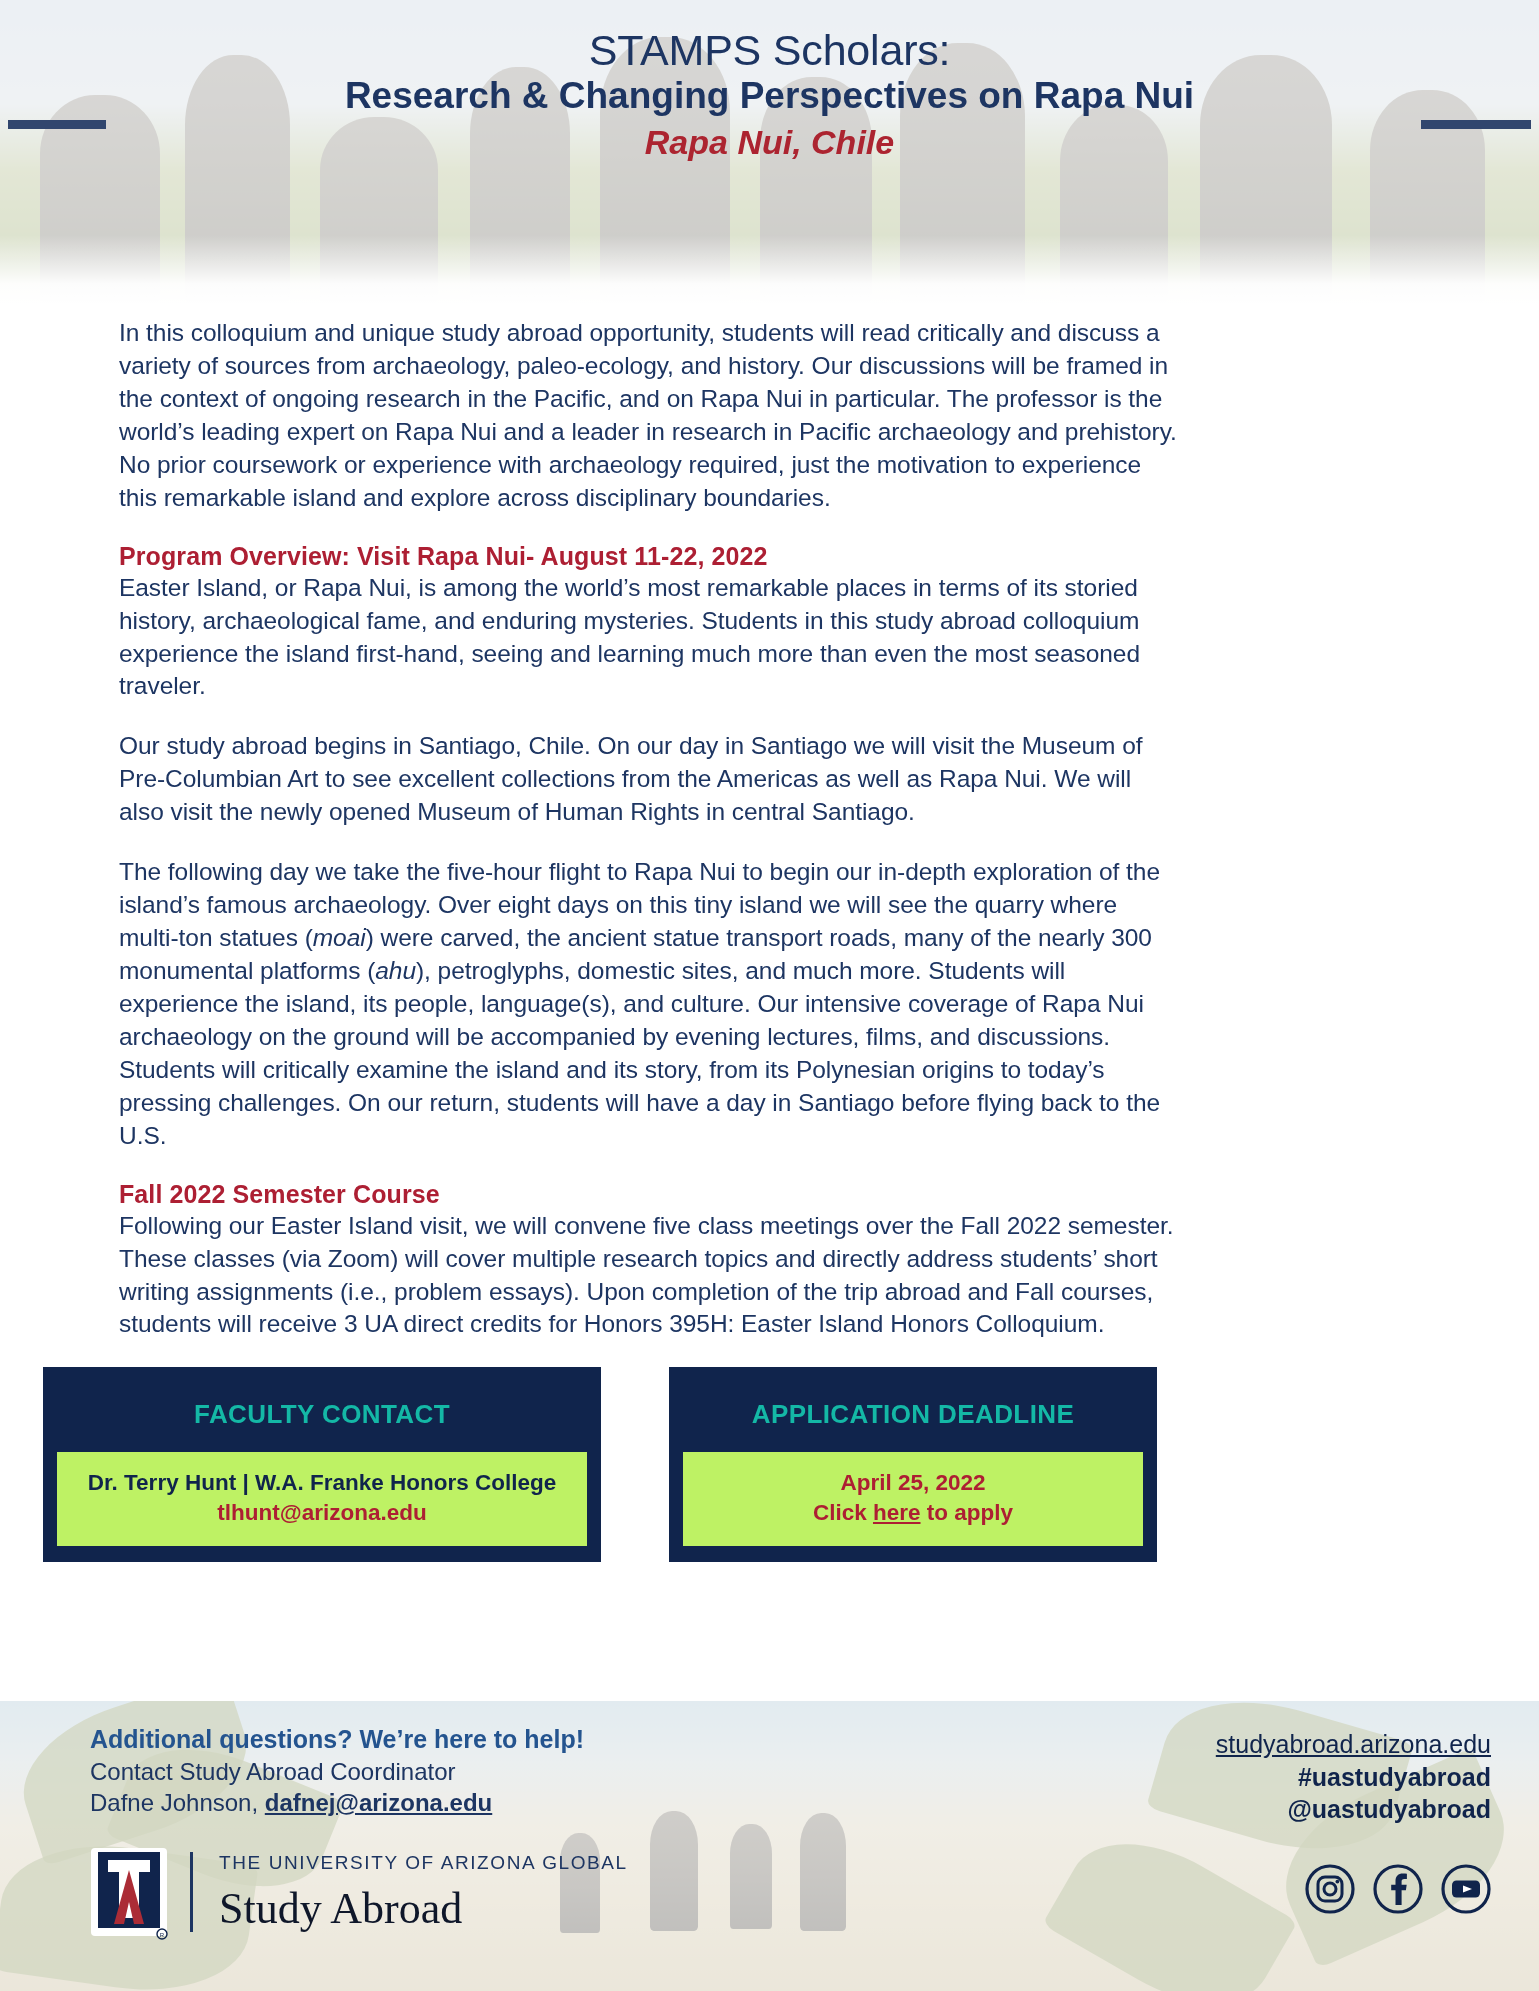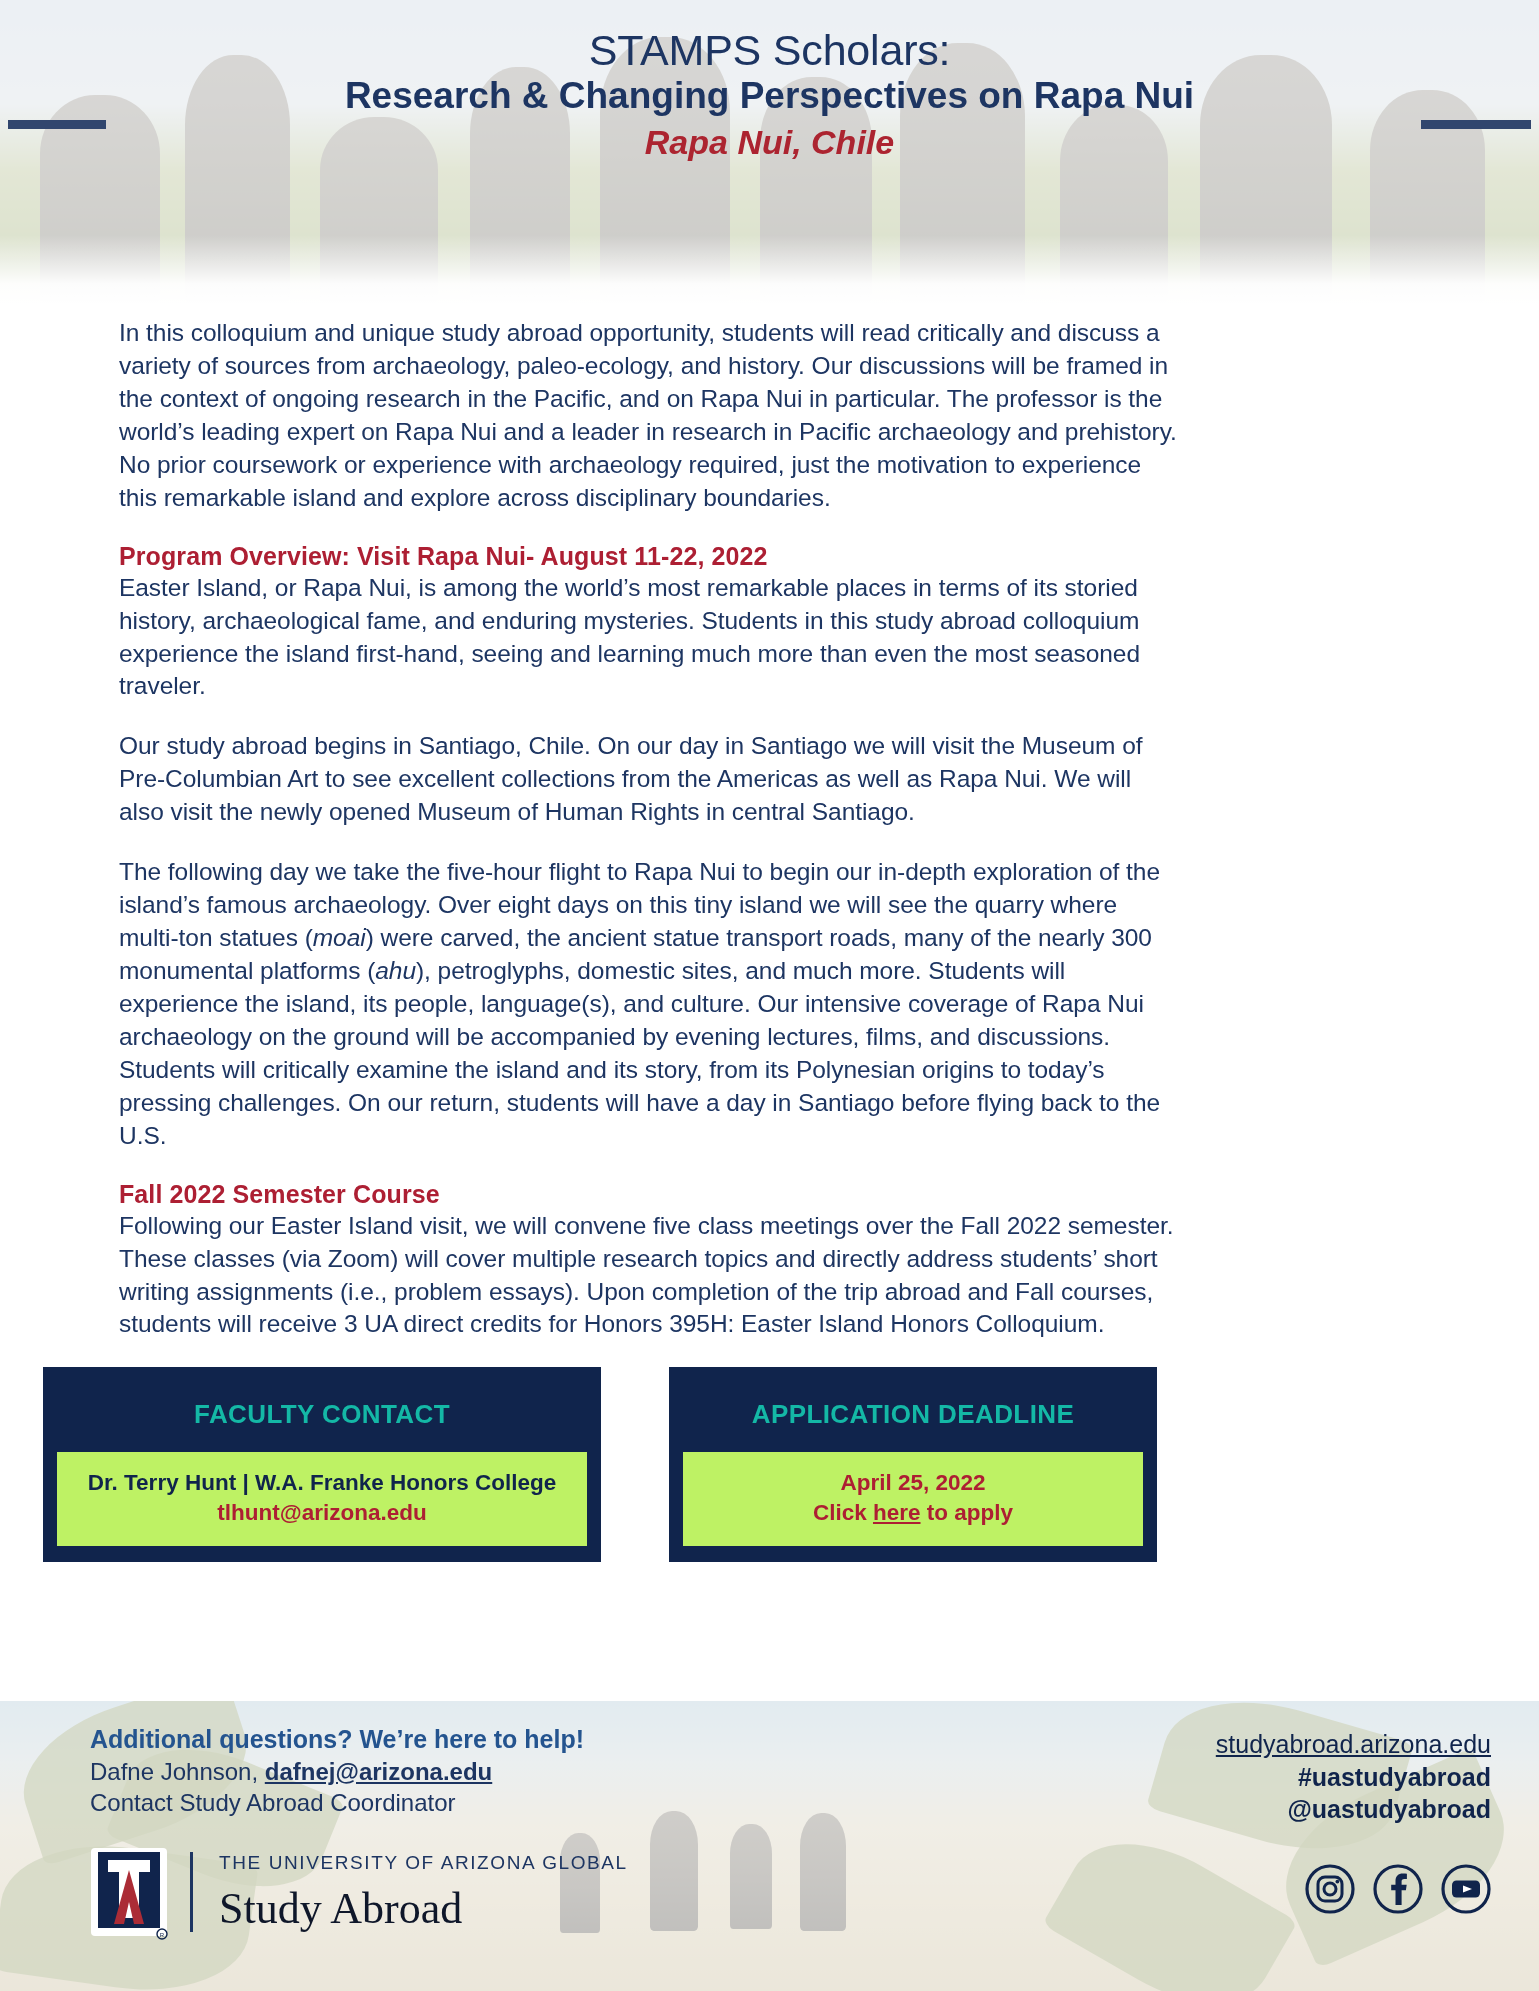--- a/index.html
+++ b/index.html
@@ -362,22 +362,22 @@
     <div class="moai" style="left:800px; bottom:60px; width:46px; height:118px; position:absolute;"></div>
     <div class="moai" style="left:560px; bottom:58px; width:40px; height:100px; position:absolute;"></div>
   </div>
   <div class="footer-veil"></div>
   <div class="footer-topline"></div>
 
   <div class="footer-inner">
 
     <div class="footer-left">
       <div class="f-bold-blue">Additional questions? We’re here to help!</div>
+      <div class="f-line">Contact Study Abroad Coordinator</div>
       <div class="f-line"><span>Dafne Johnson, </span><span class="f-email">dafnej@arizona.edu</span></div>
-      <div class="f-line">Contact Study Abroad Coordinator</div>
 
       <div class="logo-row">
         <div class="ua-shield">
           <svg viewBox="0 0 78 96" width="78" height="96" aria-hidden="true">
             <path d="M5 4 h68 a4 4 0 0 1 4 4 v80 a4 4 0 0 1 -4 4 h-68 a4 4 0 0 1 -4 -4 v-80 a4 4 0 0 1 4 -4 z" fill="#ffffff"></path>
             <path d="M8 8 h62 v76 h-62 z" fill="#10244c"></path>
             <path d="M18 16 h42 v12 h-11 v46 h-20 v-46 h-11 z" fill="#ffffff"></path>
             <path d="M39 26 L54 80 h-10 l-5 -22 l-5 22 h-10 z" fill="#ab2c36"></path>
             <circle cx="72" cy="90" r="5" fill="none" stroke="#10244c" stroke-width="1.4"></circle>
             <text x="72" y="92.5" font-size="6" fill="#10244c" text-anchor="middle" font-family="Liberation Sans, sans-serif">R</text>

